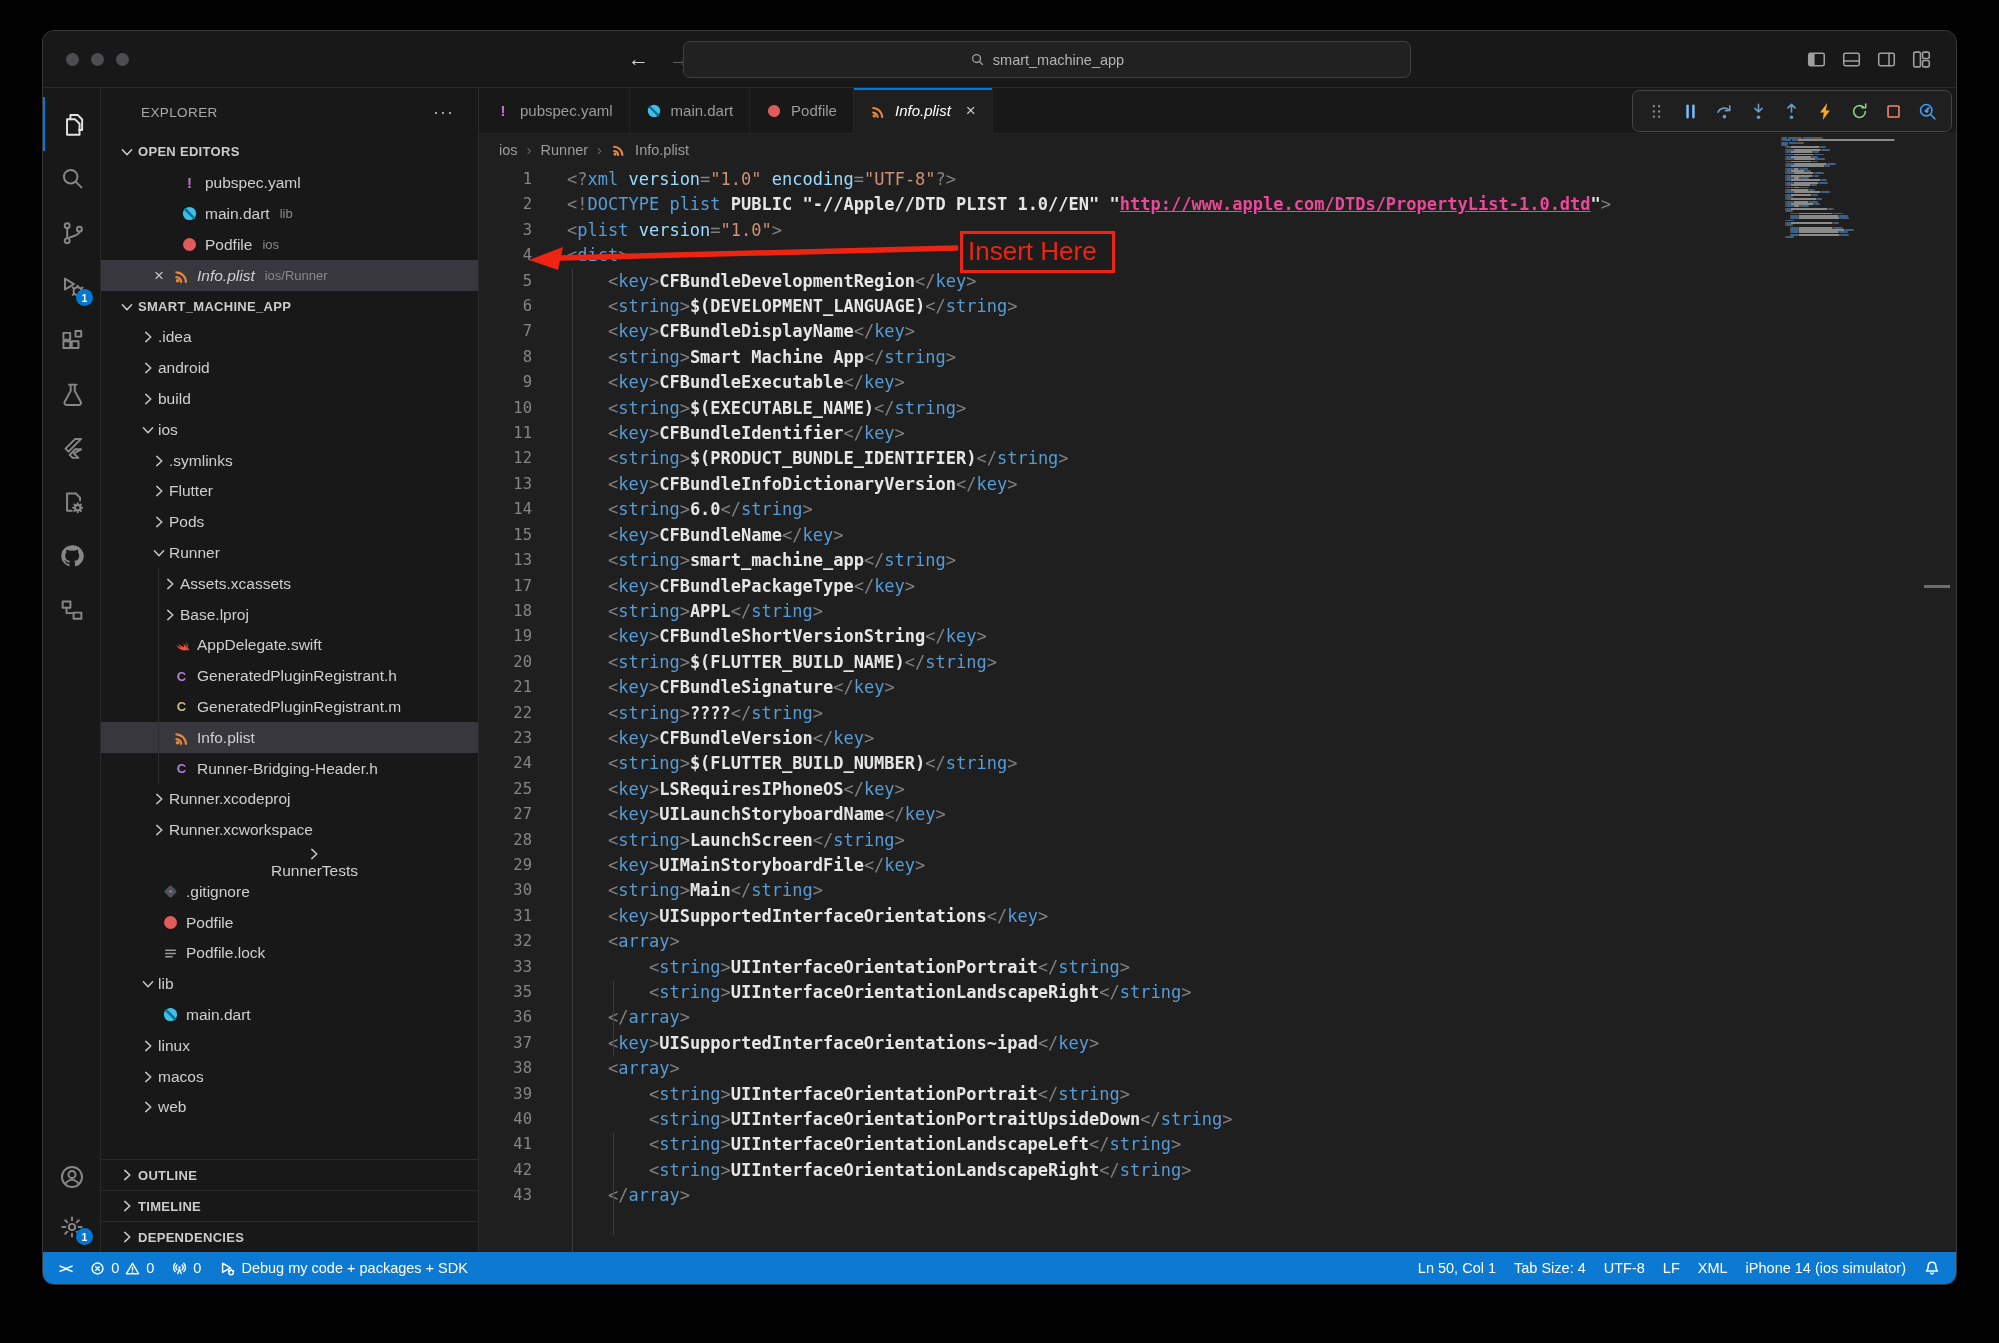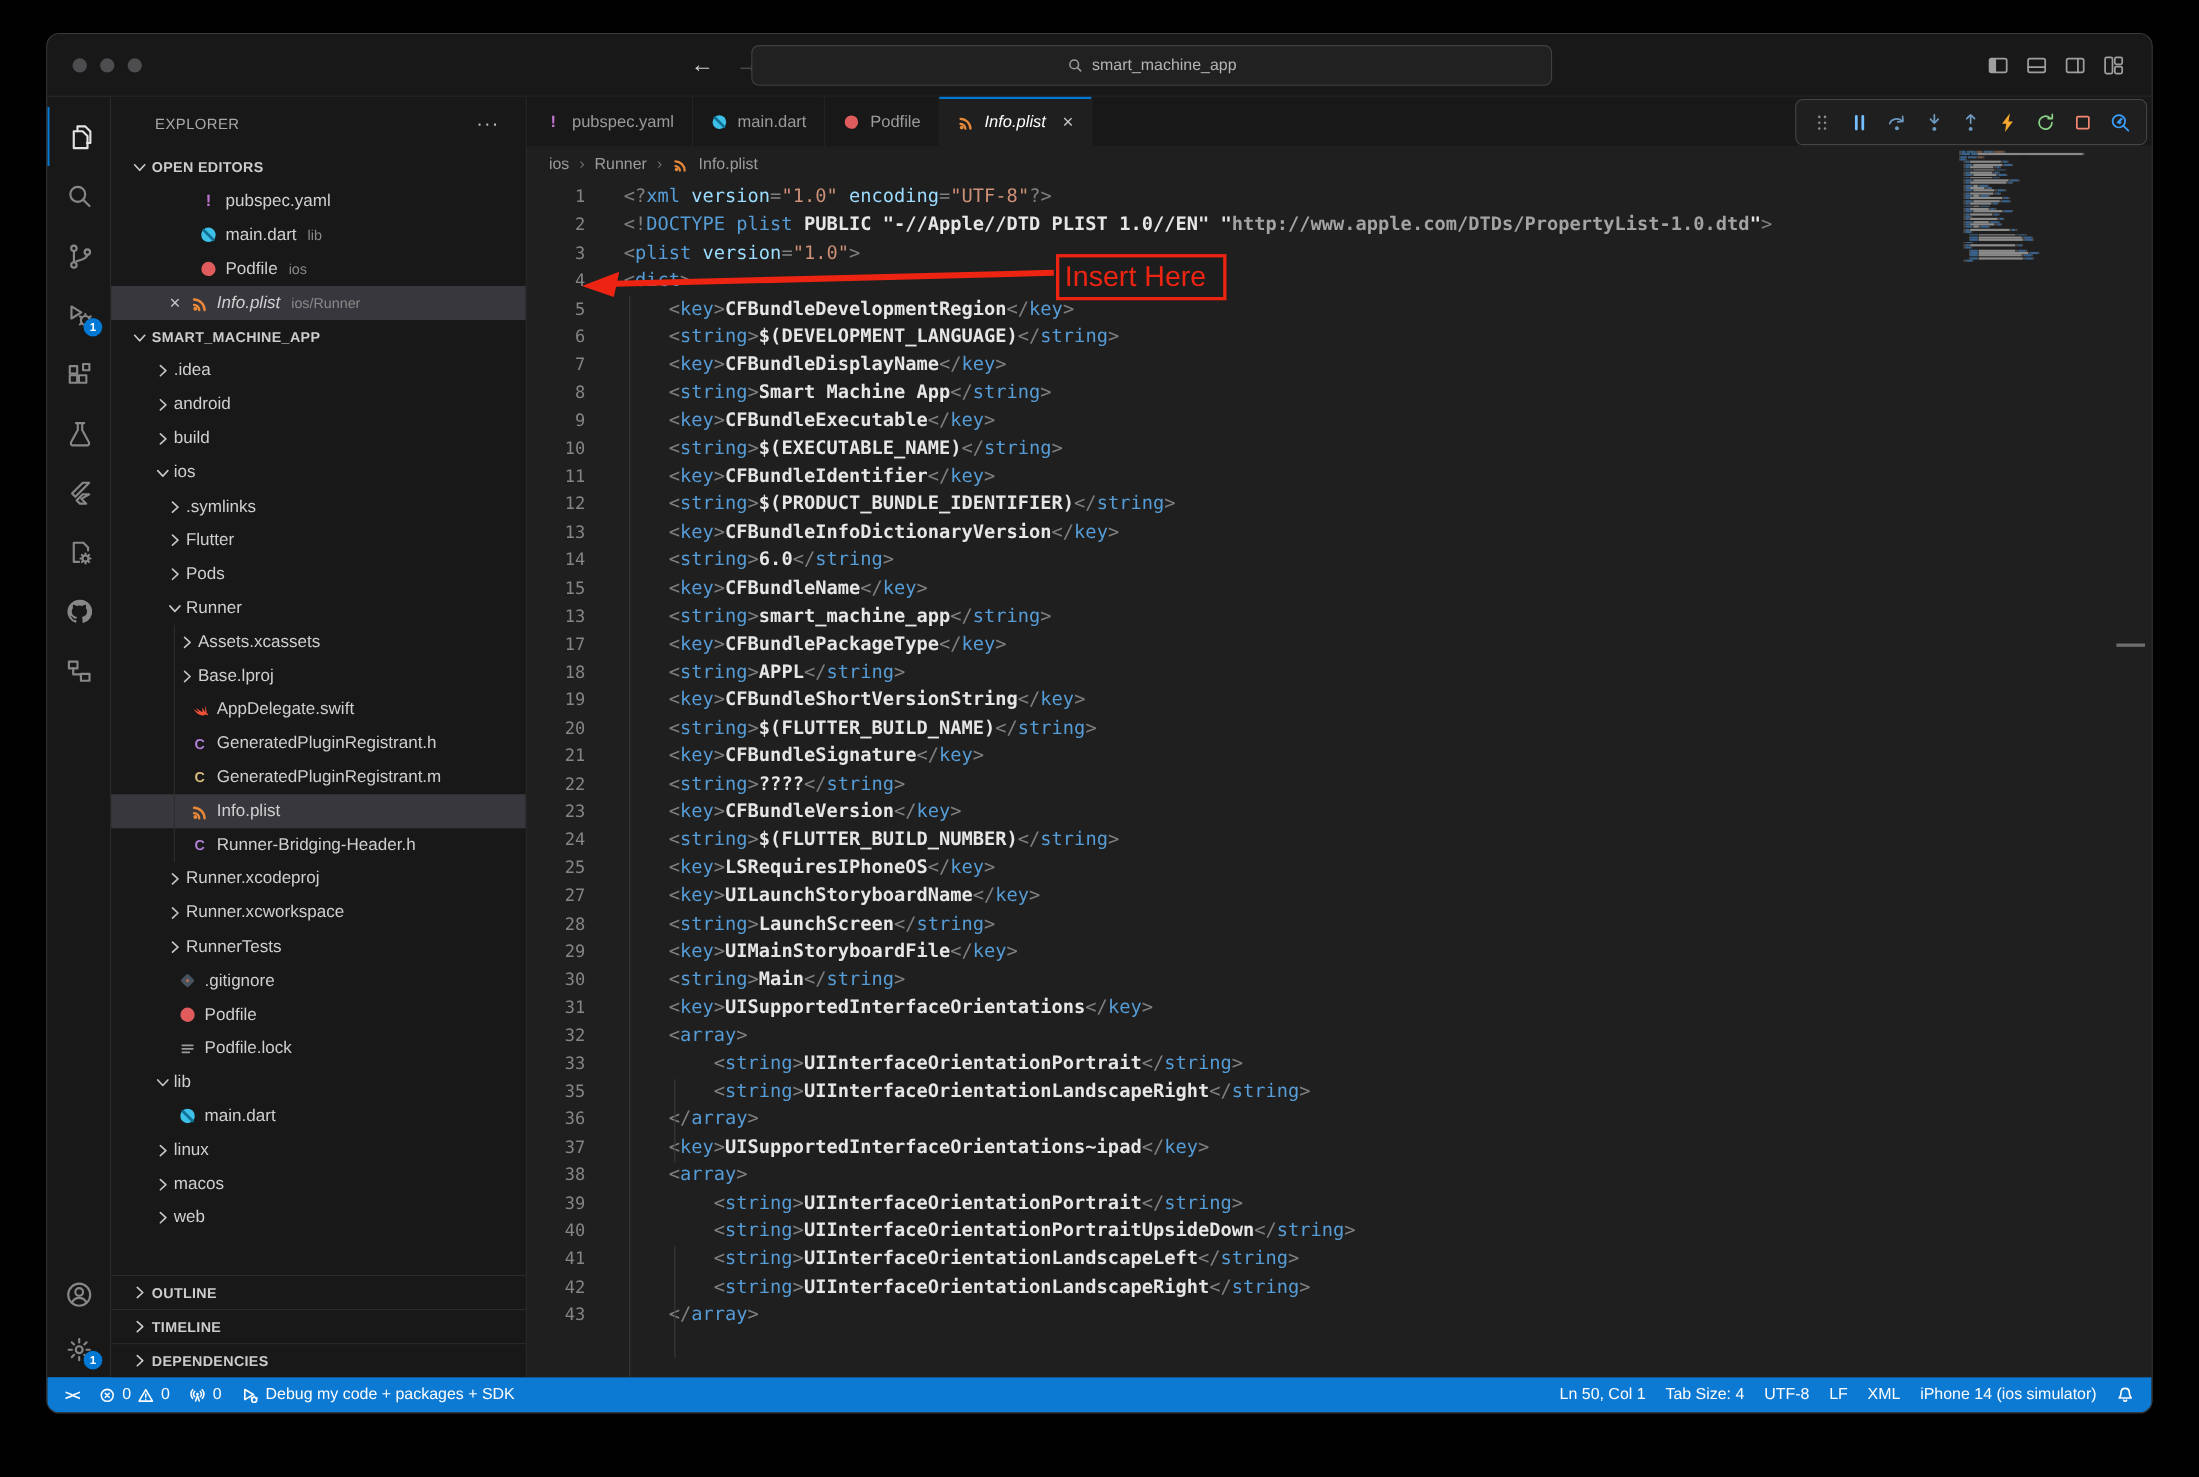--- a/index.html
+++ b/index.html
@@ -59,21 +59,21 @@
   .breadcrumb{height:31px;display:flex;align-items:center;padding-left:20px;gap:9px;font-size:14.5px;color:#9c9c9c;}
   .breadcrumb .sep{color:#6b6b6b;font-size:15px;}
   .breadcrumb .ficon{width:15px;height:15px;display:inline-flex}
   
   .code{position:absolute;left:0;right:0;top:76px;bottom:0;overflow:hidden;padding-top:3px;
         font-family:"DejaVu Sans Mono","Liberation Mono",monospace;font-size:17px;line-height:25.42px;}
   .cline{height:25.42px;white-space:pre;}
   .ln{display:inline-block;width:53px;text-align:right;color:#858585;font-size:15.5px;vertical-align:top;}
   .lc{display:inline-block;padding-left:35px;white-space:pre;}
   .tk-p{color:#808080}.tk-t{color:#569cd6}.tk-a{color:#9cdcfe}.tk-s{color:#ce9178}
-  .tk-c{color:#e6e6e6;font-weight:bold}.tk-u{color:#a3a3a3;font-weight:bold;}
+  .tk-c{color:#e6e6e6;font-weight:bold}.tk-u{color:#ec4899;font-weight:bold;text-decoration:underline}
   .iguide{position:absolute;width:1px;background:#3a3a3a;}
   
   .insert-box{position:absolute;left:481px;top:67px;width:155px;height:42px;border:3px solid #ee2413;box-sizing:border-box;
               color:#ee2413;font-size:26px;font-family:"Liberation Sans",sans-serif;display:flex;align-items:center;padding-left:5px;
               background:rgba(20,20,20,.15);}
   .arrow-svg{position:absolute;left:46px;top:74px;width:440px;height:38px;pointer-events:none;}
   
   .minimap{position:absolute;left:1302px;top:49px;width:146px;}
   .mm-row{display:flex;height:1.9px;margin-bottom:.48px;}
   .mm-seg{height:100%;flex:none;}
@@ -442,21 +442,21 @@
               <span class="lbl">Runner.xcodeproj</span>
             </div>
             <div class="row" style="height: 30.8px; padding-left: 50px;">
               <span class="chev icon">
                 <svg viewBox="0 0 16 16" fill="none" stroke="currentColor" stroke-width="1.5" stroke-linecap="round" stroke-linejoin="round">
                   <path d="M5.8 3.4l5 4.6-5 4.6"></path>
                 </svg>
               </span>
               <span class="lbl">Runner.xcworkspace</span>
             </div>
-            <div class="row" style="height: 30.8px; padding-left: 50px;">
+            <div class="row" style="height: 30.8px; padding-left: 50px; flex-direction: column;">
               <span class="chev icon">
                 <svg viewBox="0 0 16 16" fill="none" stroke="currentColor" stroke-width="1.5" stroke-linecap="round" stroke-linejoin="round">
                   <path d="M5.8 3.4l5 4.6-5 4.6"></path>
                 </svg>
               </span>
               <span class="lbl">RunnerTests</span>
             </div>
             <div class="row" style="height: 30.8px; padding-left: 61px;">
               <span class="icon ficon">
                 <svg viewBox="0 0 16 16" fill="none" stroke="currentColor" stroke-width="1.5" stroke-linecap="round" stroke-linejoin="round">

